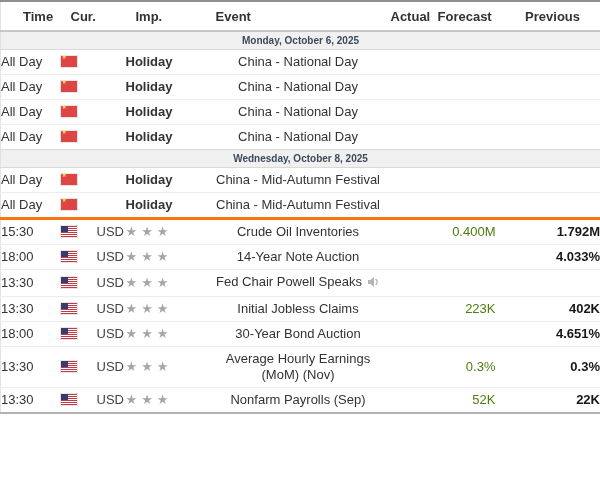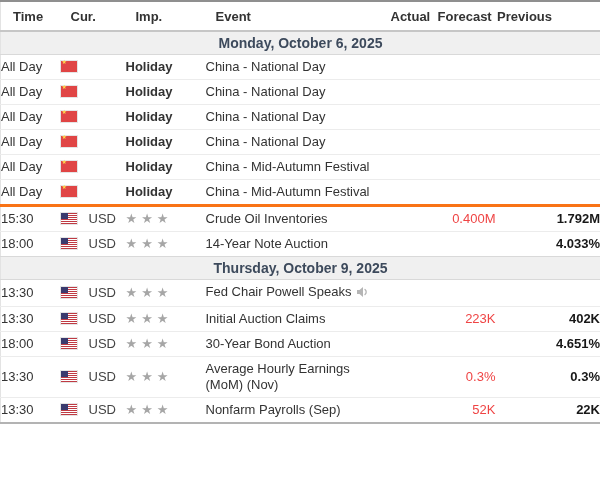--- a/index.html
+++ b/index.html
@@ -6,36 +6,36 @@
   body{font-family:"Liberation Sans","DejaVu Sans",sans-serif;}
   .cal-wrap{width:600px;}
   table.cal{width:600px;border-collapse:collapse;table-layout:fixed;
     border-left:1px solid #e3e3e3;border-right:1px solid #e3e3e3;
     border-top:2px solid #8f8f8f;border-bottom:2px solid #b3b3b3;background:#fff;}
   col.c1{width:60px}col.c2{width:65px}col.c3{width:80px}col.c4{width:185px}
   col.c5{width:47px}col.c6{width:58px}col.c7{width:105px}
   thead th{font-size:13px;font-weight:bold;color:#333;text-align:left;
     padding:7px 0 6px 10px;border-bottom:2px solid #c6c6c6;white-space:nowrap;}
   thead th.num{text-align:right;padding:7px 10px 6px 0;margin-top:40px;}
-  thead th.prev{padding-right:48px;}
+  thead th.prev{padding-right:20px;}
   td{font-size:13px;color:#333;}
   .section-cell{background:#f0f0f0;text-align:center;font-weight:bold;color:#3d4a5c;
-    padding:3px 0;font-size:14px;border-top:1px solid #d9d9d9;border-bottom:1px solid #d9d9d9;}
+    padding:3px 0;font-size:10px;border-top:1px solid #d9d9d9;border-bottom:1px solid #d9d9d9;}
   .data-row td{border-top:1px solid #ececec;padding:4px 0;vertical-align:middle;line-height:16px;}
   .now-divider td{border-top:3px solid #f97316;}
   .c-time{padding-left:10px;white-space:nowrap;}
   .c-cur{white-space:nowrap;}
-  .cur-code{color:#444;margin-left:12px;}
+  .cur-code{color:#444;margin-left:20px;}
   .stars{color:#a6a6a6;font-size:13px;letter-spacing:4px;white-space:nowrap;}
   .holiday{font-weight:bold;color:#333;}
-  .c-event{padding-right:6px;}
+  .c-event{padding-right:6px;text-align:center;}
   .event-text{color:#333;cursor:pointer;}
   .event-icon{display:inline-block;margin-left:5px;vertical-align:-2px;}
   .c-actual,.c-forecast,.c-previous{text-align:right;padding-right:10px;white-space:nowrap;}
-  .c-forecast{color:#ef4444;}
+  .c-forecast{color:#4d7c0f;}
   .c-previous{padding-right:36px;font-weight:bold;color:#181818;}
   .flag{display:inline-block;width:16px;height:11px;vertical-align:-1px;position:relative;
     box-shadow:0 0 0 1px rgba(0,0,0,0.10);}
   .flag-cn{background:#e04545;}
   .flag-cn::before{content:'★';position:absolute;top:-3px;left:1px;color:#ffd84d;font-size:6px;line-height:8px;}
   .flag-us{background:repeating-linear-gradient(#bf3a43 0,#bf3a43 1px,#fff 1px,#fff 2px);}
   .flag-us::before{content:'';position:absolute;top:0;left:0;width:7px;height:6px;background:#3a3a6e;}
 </style>
 </head>
 <body>
@@ -46,21 +46,21 @@
       <col class="c1">
         <col class="c2">
         <col class="c3">
         <col class="c4">
       <col class="c5">
         <col class="c6">
         <col class="c7">
     </colgroup>
     <thead>
       <tr>
-        <th style="padding-left:12px;">Time</th>
+        <th style="padding-left:22px;">Time</th>
         <th>Cur.</th>
         <th>Imp.</th>
         <th>Event</th>
         <th class="num">Actual</th>
         <th class="num">Forecast</th>
         <th class="num prev">Previous</th>
       </tr>
     </thead>
     <tbody>
         <tr class="section-row">
@@ -95,20 +95,23 @@
         </tr>
         <tr class="data-row">
           <td class="c-time">All Day</td>
           <td class="c-cur"><span class="flag flag-cn"></span></td>
           <td class="c-imp"><span class="holiday">Holiday</span></td>
           <td class="c-event"><span class="event-text">China - National Day</span></td>
           <td class="c-actual"></td>
           <td class="c-forecast"></td>
           <td class="c-previous"></td>
         </tr>
+        <tr class="section-row">
+          <td class="section-cell" colspan="7">Wednesday, October 8, 2025</td>
+        </tr>
         <tr class="data-row">
           <td class="c-time">All Day</td>
           <td class="c-cur"><span class="flag flag-cn"></span></td>
           <td class="c-imp"><span class="holiday">Holiday</span></td>
           <td class="c-event"><span class="event-text">China - Mid-Autumn Festival</span></td>
           <td class="c-actual"></td>
           <td class="c-forecast"></td>
           <td class="c-previous"></td>
         </tr>
         <tr class="data-row">
@@ -131,40 +134,37 @@
         </tr>
         <tr class="data-row">
           <td class="c-time">18:00</td>
           <td class="c-cur"><span class="flag flag-us"></span><span class="cur-code">USD</span></td>
           <td class="c-imp"><span class="stars">★★★</span></td>
           <td class="c-event"><span class="event-text">14-Year Note Auction</span></td>
           <td class="c-actual"></td>
           <td class="c-forecast"></td>
           <td class="c-previous">4.033%</td>
         </tr>
-        <tr class="section-row">
-          <td class="section-cell" colspan="7">Thursday, October 9, 2025</td>
-        </tr>
         <tr class="data-row">
           <td class="c-time">13:30</td>
           <td class="c-cur"><span class="flag flag-us"></span><span class="cur-code">USD</span></td>
           <td class="c-imp"><span class="stars">★★★</span></td>
           <td class="c-event"><span class="event-text">Fed Chair Powell Speaks</span><span class="event-icon"><svg width="13" height="12" viewBox="0 0 13 12">
                 <path d="M1 4h2.5L7 1v10L3.5 8H1z" fill="#b5b5b5"></path>
                 <path d="M9 3.5a3.2 3.2 0 0 1 0 5" stroke="#b5b5b5" stroke-width="1.3" fill="none" stroke-linecap="round"></path>
               </svg></span></td>
           <td class="c-actual"></td>
           <td class="c-forecast"></td>
           <td class="c-previous"></td>
         </tr>
         <tr class="data-row">
           <td class="c-time">13:30</td>
           <td class="c-cur"><span class="flag flag-us"></span><span class="cur-code">USD</span></td>
           <td class="c-imp"><span class="stars">★★★</span></td>
-          <td class="c-event"><span class="event-text">Initial Auction Claims</span></td>
+          <td class="c-event"><span class="event-text">Initial Jobless Claims</span></td>
           <td class="c-actual"></td>
           <td class="c-forecast">223K</td>
           <td class="c-previous">402K</td>
         </tr>
         <tr class="data-row">
           <td class="c-time">18:00</td>
           <td class="c-cur"><span class="flag flag-us"></span><span class="cur-code">USD</span></td>
           <td class="c-imp"><span class="stars">★★★</span></td>
           <td class="c-event"><span class="event-text">30-Year Bond Auction</span></td>
           <td class="c-actual"></td>

